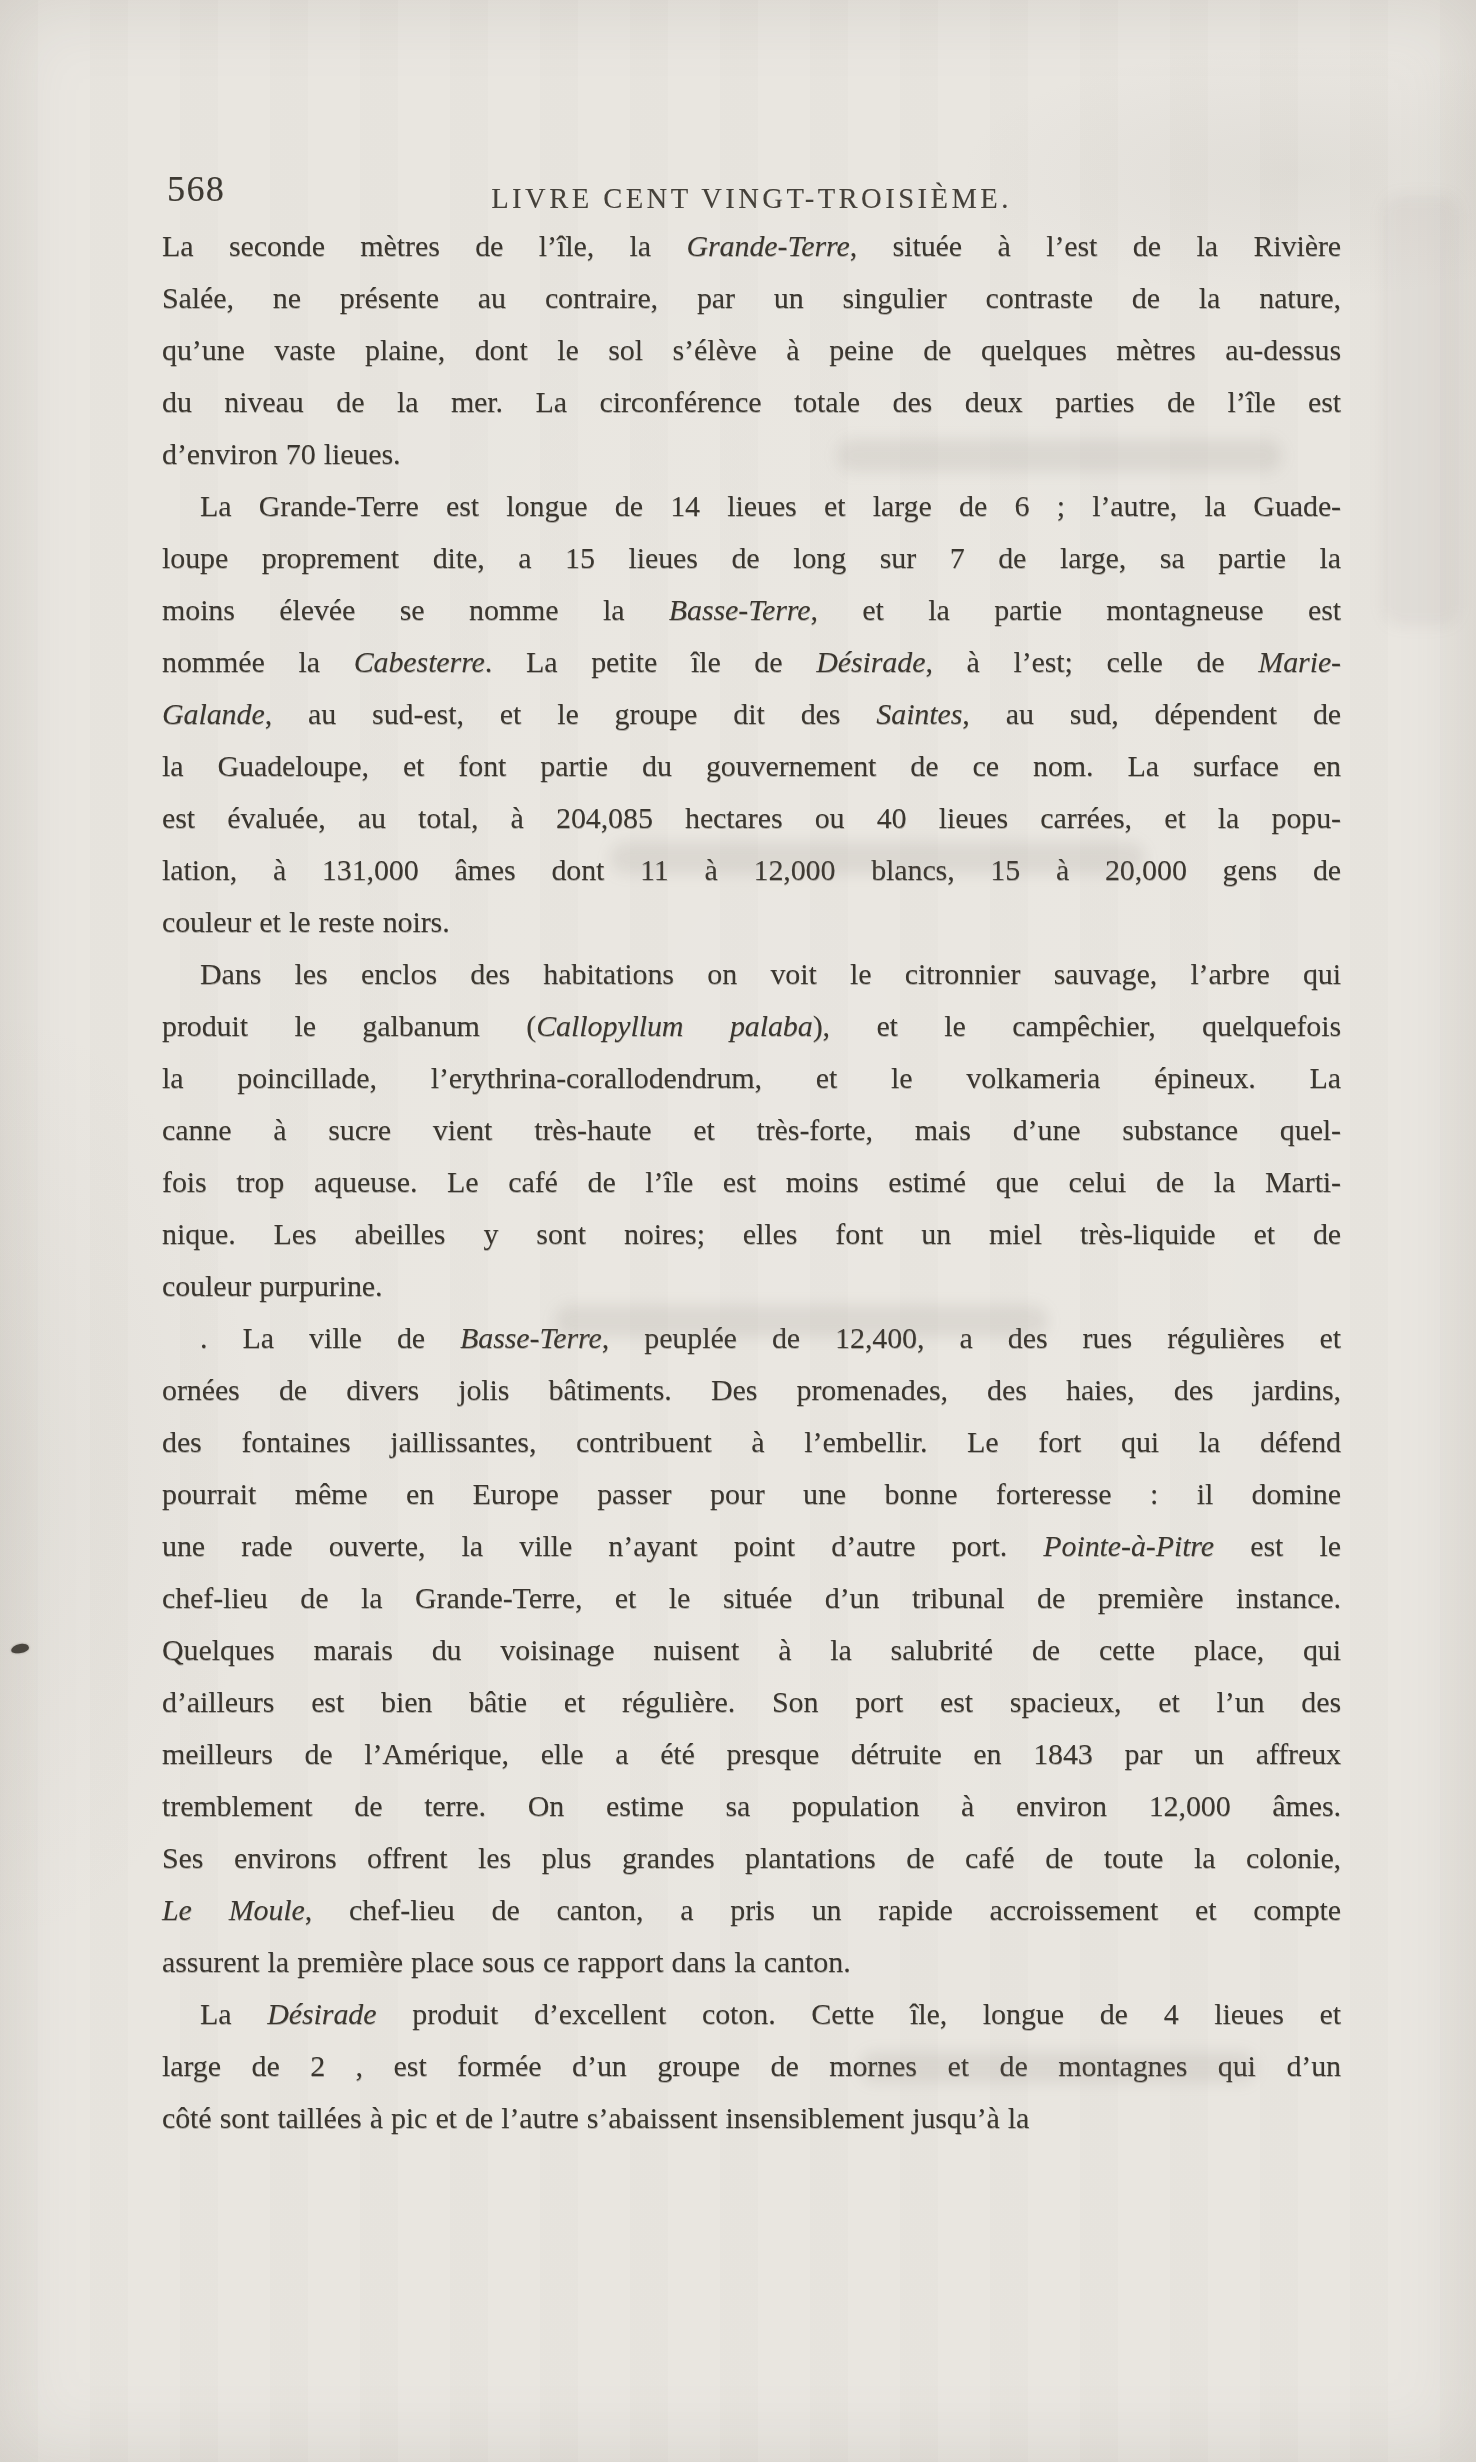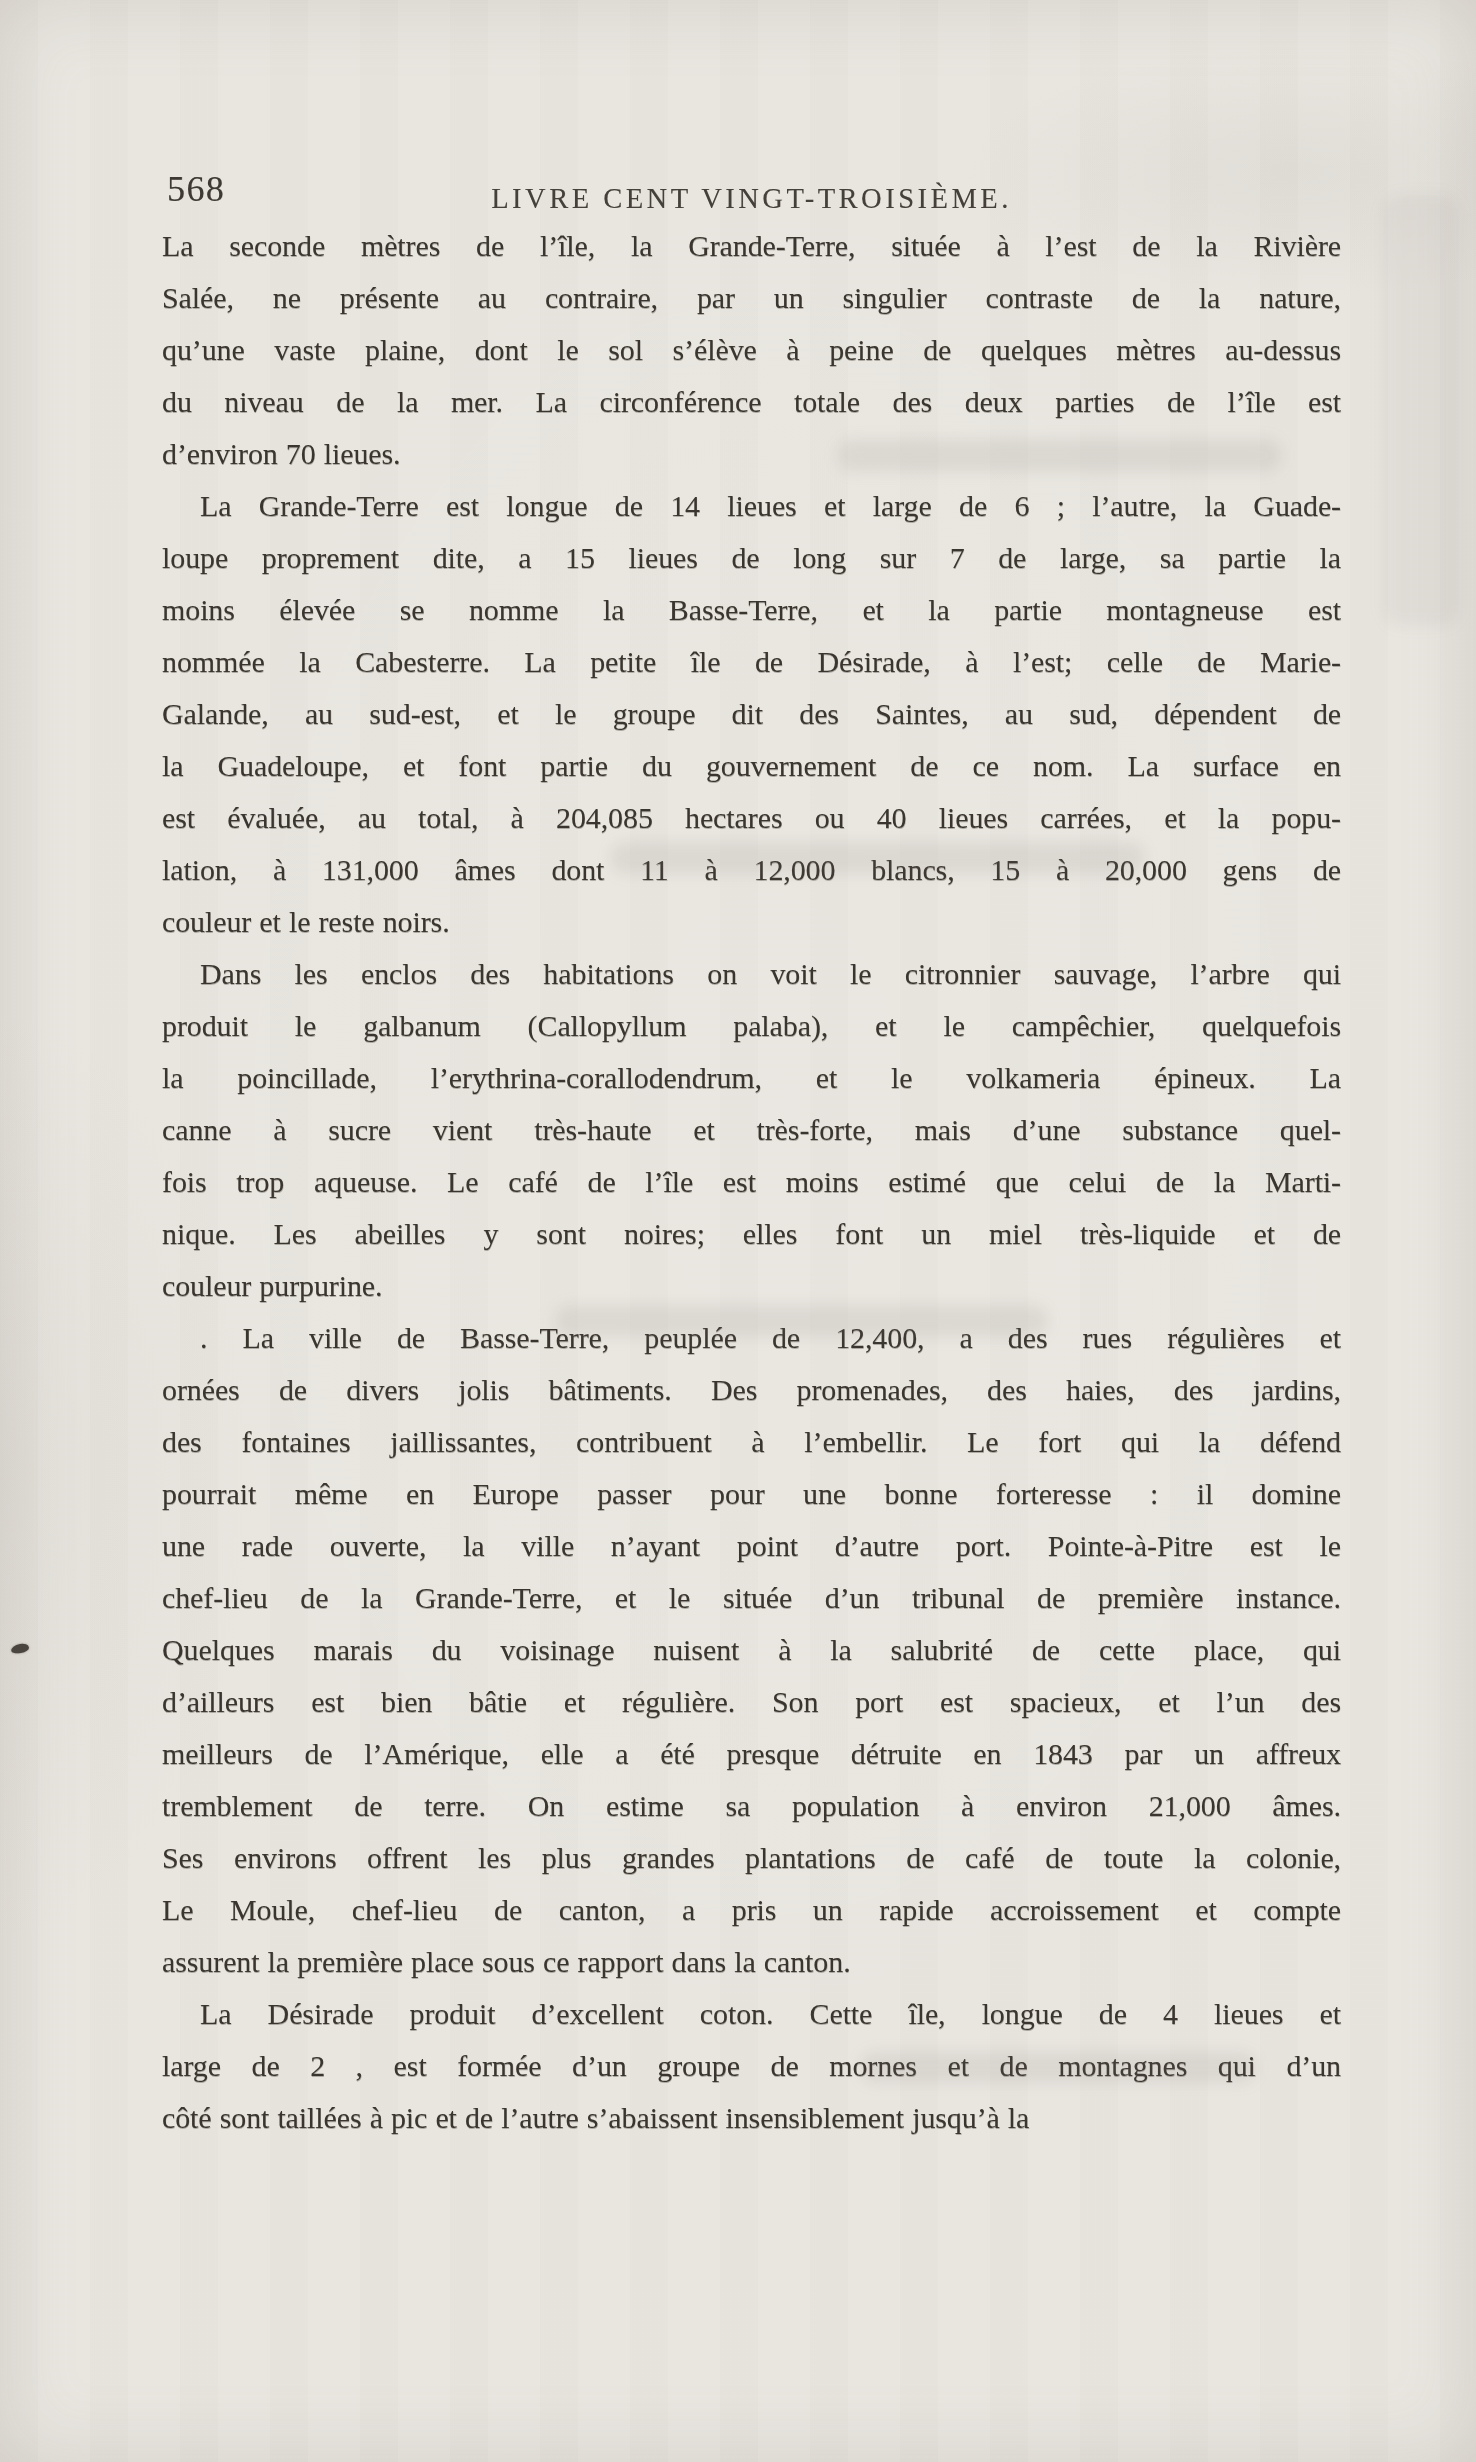--- a/index.html
+++ b/index.html
@@ -39,21 +39,21 @@
   .text-column {
     position:absolute; top:220px; left:162px; width:1179px;
     font-size:30px; line-height:52px;
     letter-spacing:-0.1px; word-spacing:0.7px;
     text-shadow:0.3px 0.5px 0.6px rgba(58,53,46,0.34);
   }
   .para { margin:0; }
   .line { text-align:justify; text-align-last:justify; }
   .para .line.last { text-align-last:left; }
   .line.indent { text-indent:38px; }
-  .italic { }
+  .italic { font-style:italic; }
   .ink-blot {
     position:absolute; left:11px; top:1644px;
     width:18px; height:9px;
     background:#4a463f;
     border-radius:55% 45% 50% 50% / 60% 55% 45% 40%;
     transform:rotate(-10deg);
     box-shadow:0 0 2.1px rgba(74,70,63,0.55);
   }
   .smudge {
     position:absolute;
@@ -106,21 +106,21 @@
       <div class="para">
         <div class="line indent"><span class="seg">. La ville de </span><span class="seg italic">Basse-Terre</span><span class="seg">, peuplée de 12,400, a des rues régulières et</span></div>
         <div class="line"><span class="seg">ornées de divers jolis bâtiments. Des promenades, des haies, des jardins,</span></div>
         <div class="line"><span class="seg">des fontaines jaillissantes, contribuent à l’embellir. Le fort qui la défend</span></div>
         <div class="line"><span class="seg">pourrait même en Europe passer pour une bonne forteresse : il domine</span></div>
         <div class="line"><span class="seg">une rade ouverte, la ville n’ayant point d’autre port. </span><span class="seg italic">Pointe-à-Pitre</span><span class="seg"> est le</span></div>
         <div class="line"><span class="seg">chef-lieu de la Grande-Terre, et le située d’un tribunal de première instance.</span></div>
         <div class="line"><span class="seg">Quelques marais du voisinage nuisent à la salubrité de cette place, qui</span></div>
         <div class="line"><span class="seg">d’ailleurs est bien bâtie et régulière. Son port est spacieux, et l’un des</span></div>
         <div class="line"><span class="seg">meilleurs de l’Amérique, elle a été presque détruite en 1843 par un affreux</span></div>
-        <div class="line"><span class="seg">tremblement de terre. On estime sa population à environ 21,000 âmes.</span></div>
+        <div class="line"><span class="seg">tremblement de terre. On estime sa population à environ 12,000 âmes.</span></div>
         <div class="line"><span class="seg">Ses environs offrent les plus grandes plantations de café de toute la colonie,</span></div>
         <div class="line"><span class="seg italic">Le Moule</span><span class="seg">, chef-lieu de canton, a pris un rapide accroissement et compte</span></div>
         <div class="line last"><span class="seg">assurent la première place sous ce rapport dans la canton.</span></div>
       </div>
       <div class="para">
         <div class="line indent"><span class="seg">La </span><span class="seg italic">Désirade</span><span class="seg"> produit d’excellent coton. Cette île, longue de 4 lieues et</span></div>
         <div class="line"><span class="seg">large de 2 , est formée d’un groupe de mornes et de montagnes qui d’un</span></div>
         <div class="line last"><span class="seg">côté sont taillées à pic et de l’autre s’abaissent insensiblement jusqu’à la</span></div>
       </div>
     </div>

